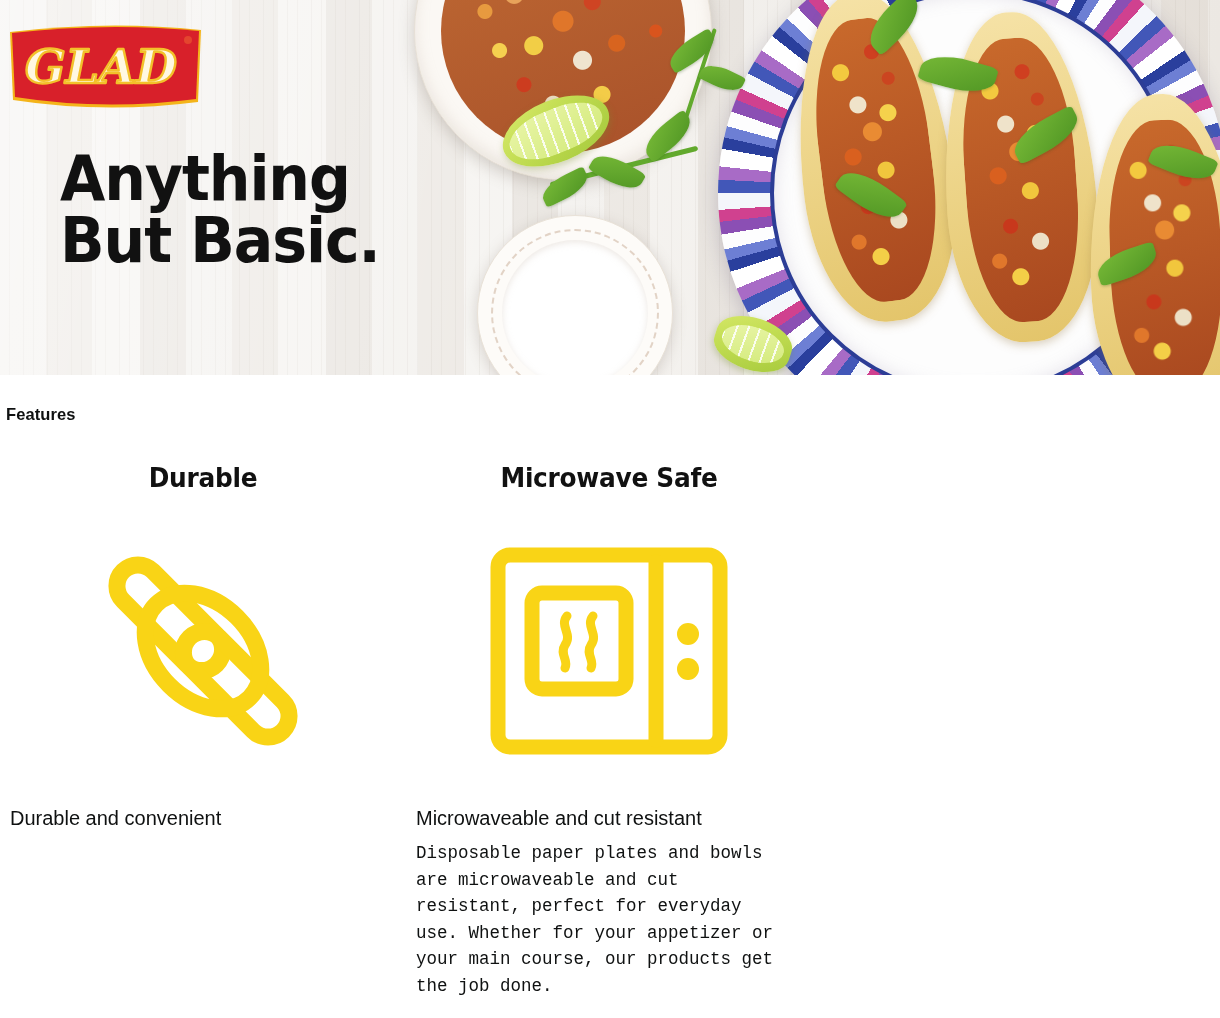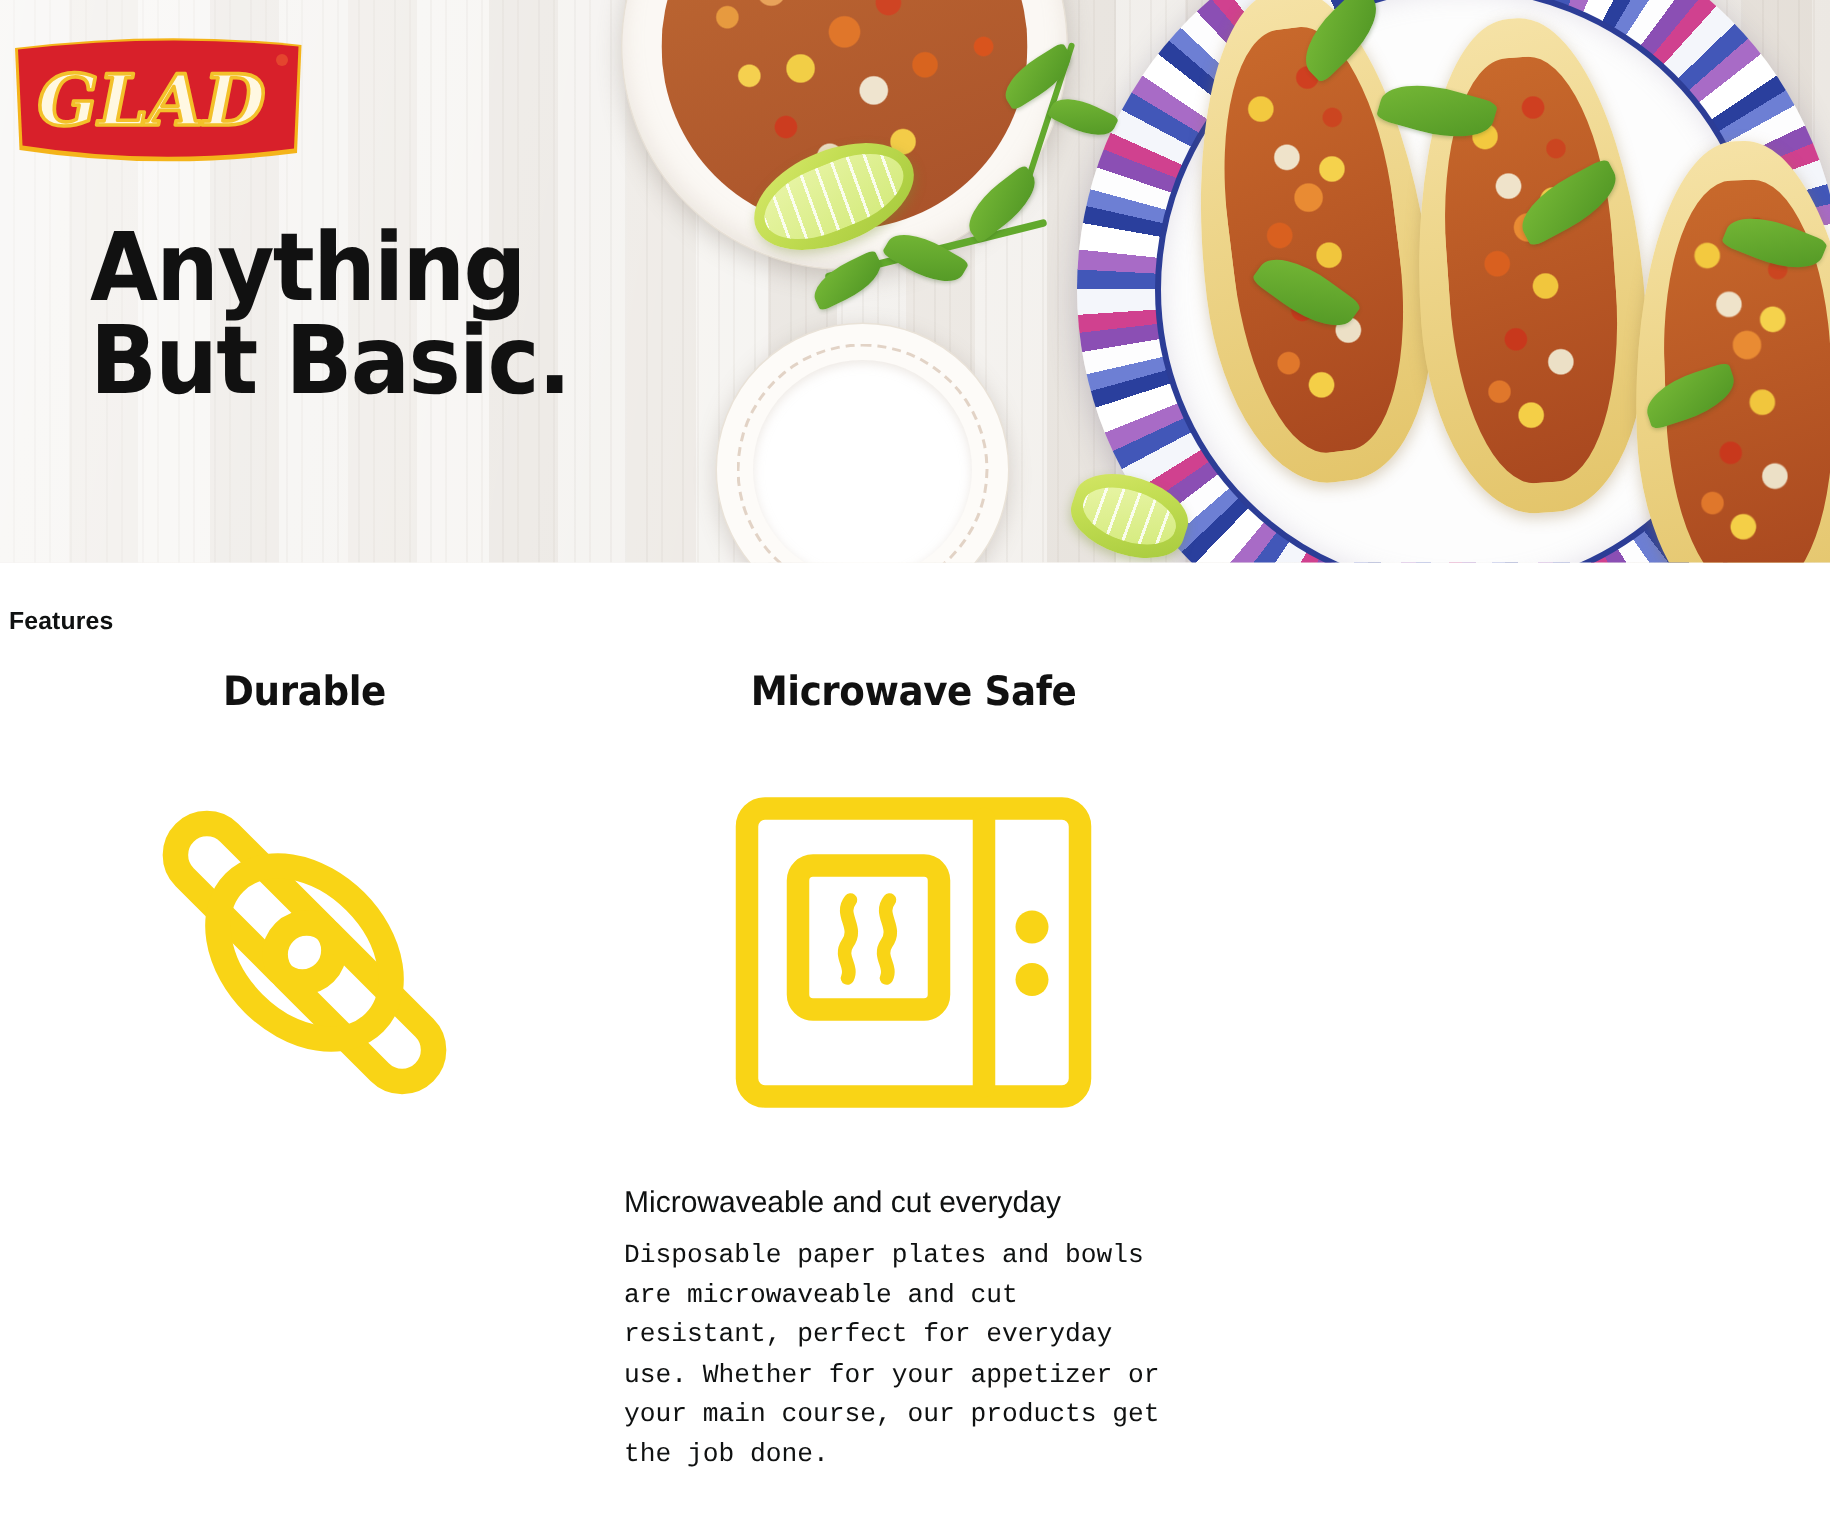--- a/index.html
+++ b/index.html
@@ -258,21 +258,21 @@
     top: 405px;
     font-size: 16.5px;
     font-weight: bold;
     color: #0f1111;
     letter-spacing: 0.1px;
   }
 
   .cols {
     position: absolute;
     left: 0;
-    top: 444px;
+    top: 460px;
     width: 1220px;
     display: flex;
   }
   .col {
     width: 406px;
     padding: 0 6px;
   }
 
   .col-heading {
     text-align: center;
@@ -389,20 +389,21 @@
           <g transform="rotate(45 125 125)" fill="none" stroke="#F9D416" stroke-width="17" stroke-linecap="round" stroke-linejoin="round">
 
             <rect x="12" y="104" width="132" height="42" rx="21" ry="21"></rect>
 
             <rect x="106" y="104" width="132" height="42" rx="21" ry="21"></rect>
 
             <ellipse cx="125" cy="125" rx="66" ry="48"></ellipse>
           </g>
         </svg>
       </div>
+      <div class="col-sub">Durable and convenient</div>
     </div>
 
     <div class="col col-2">
       <div class="col-heading">Microwave Safe</div>
       <div class="icon-wrap">
         <svg width="240" height="210" viewBox="0 0 240 210" xmlns="http://www.w3.org/2000/svg" aria-hidden="true">
           <g fill="none" stroke="#F9D416" stroke-width="15" stroke-linecap="round" stroke-linejoin="round">
 
             <rect x="9" y="9" width="222" height="192" rx="12" ry="12"></rect>
 
@@ -413,19 +414,19 @@
 
           <circle cx="199" cy="88" r="11" fill="#F9D416"></circle>
           <circle cx="199" cy="123" r="11" fill="#F9D416"></circle>
 
           <g fill="none" stroke="#F9D416" stroke-width="9" stroke-linecap="round">
             <path d="M78 70 C70 80 84 88 76 99 C70 108 80 114 76 122"></path>
             <path d="M104 70 C96 80 110 88 102 99 C96 108 106 114 102 122"></path>
           </g>
         </svg>
       </div>
-      <div class="col-sub">Microwaveable and cut everyday</div>
+      <div class="col-sub">Microwaveable and cut resistant</div>
       <div class="col-body">Disposable paper plates and bowls are microwaveable and cut resistant, perfect for everyday use. Whether for your appetizer or your main course, our products get the job done.</div>
     </div>
 
 
   </div>
 </div>
 
 </body></html>

